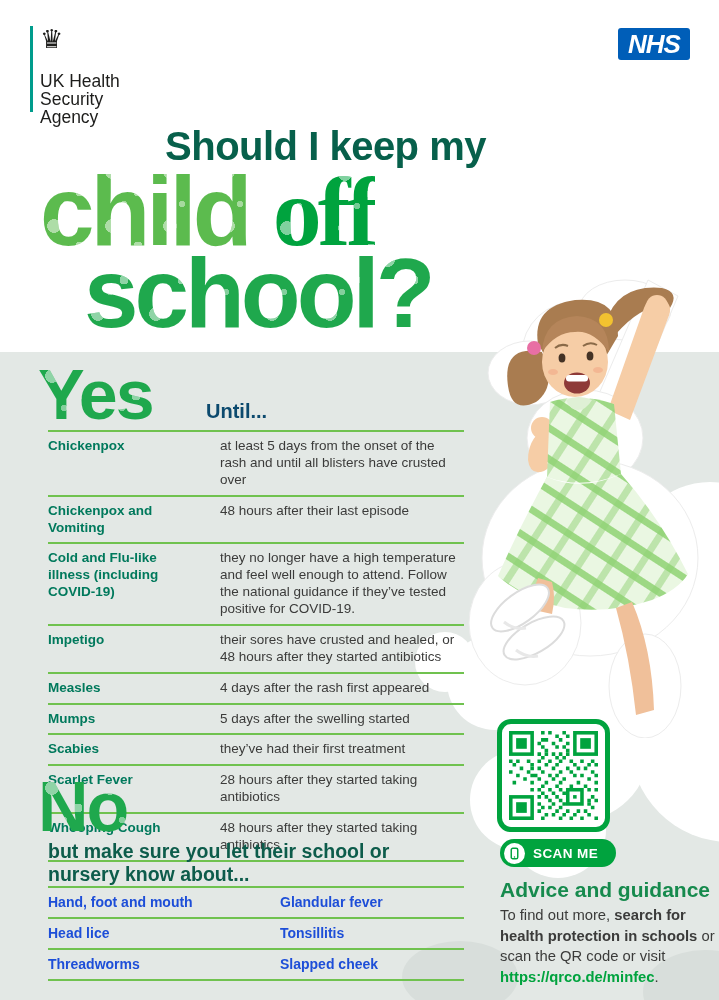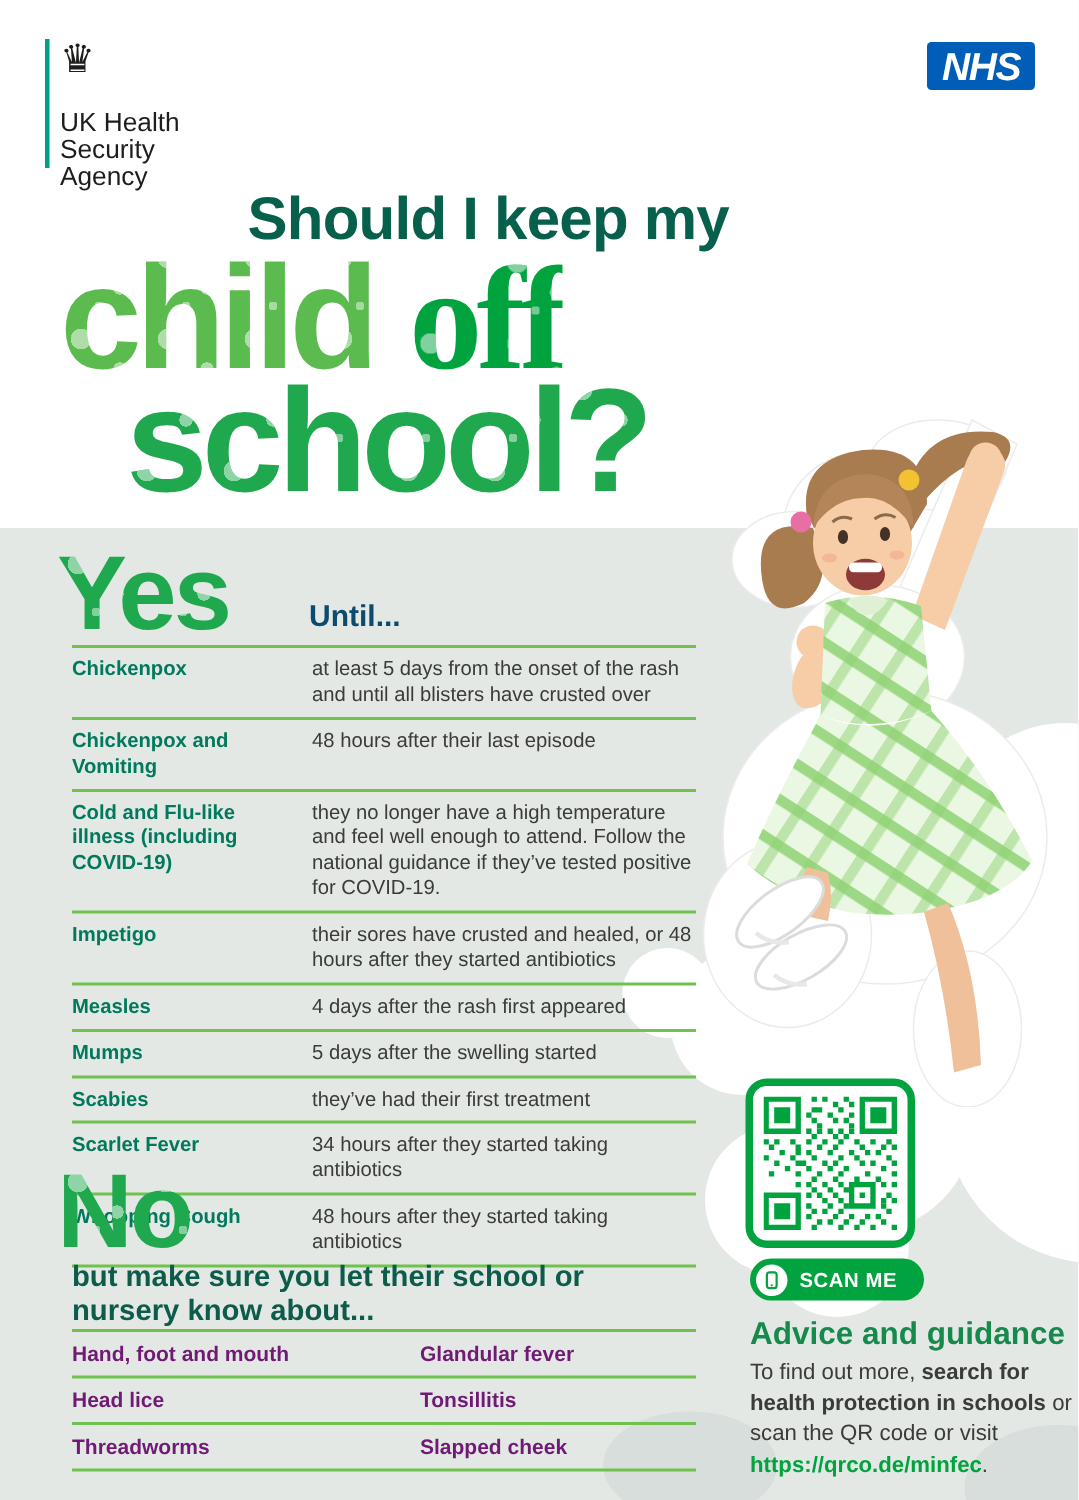--- a/index.html
+++ b/index.html
@@ -39,33 +39,33 @@
 
   
   .gray-panel{position:absolute;left:0;top:352px;width:719px;height:648px;background:#e3e8e5;}
   .splats{position:absolute;left:0;top:352px;}
 
   
   .big-heading{font-size:70px;font-weight:bold;letter-spacing:-2px;line-height:1;}
   .yes-heading{position:absolute;left:38px;top:360px;}
   .until{position:absolute;left:206px;top:400px;font-size:20px;font-weight:bold;color:#0c4a6e;}
   .yes-table{position:absolute;left:48px;top:430px;width:416px;border-bottom:2px solid #70c24f;}
-  .row{display:grid;grid-template-columns:152px 1fr;column-gap:8px;
+  .row{display:grid;grid-template-columns:152px 1fr;column-gap:20px;
        border-top:2px solid #70c24f;padding:6px 0;}
   .cond{font-size:13.5px;font-weight:bold;color:#00795c;line-height:1.25;}
   .desc{font-size:13.5px;color:#3b3b3a;line-height:1.25;}
 
   
   .no-heading{position:absolute;left:38px;top:772px;}
   .no-sub{position:absolute;left:48px;top:840px;width:415px;font-size:19.5px;font-weight:bold;
           color:#0d5c4b;line-height:1.2;}
   .no-table{position:absolute;left:48px;top:886px;width:416px;border-bottom:2px solid #70c24f;}
   .no-row{display:grid;grid-template-columns:232px 1fr;border-top:2px solid #70c24f;
           padding:6px 0 7px 0;}
-  .no-cell{font-size:14px;font-weight:bold;color:#701a75;}
+  .no-cell{font-size:14px;font-weight:bold;color:#1d4ed8;}
 
   
   .qr{position:absolute;left:497px;top:719px;width:113px;height:113px;background:#fff;
       border:5px solid #00a33e;border-radius:14px;box-sizing:border-box;
       display:flex;align-items:center;justify-content:center;}
   .scanme{position:absolute;left:500px;top:839px;width:116px;height:28px;background:#00a33e;
           border-radius:14px;display:flex;align-items:center;}
   .scanme .bubble{width:21px;height:21px;background:#fff;border-radius:50%;margin-left:4px;
           display:flex;align-items:center;justify-content:center;}
   .scanme .lbl{color:#fff;font-weight:bold;font-size:13.5px;letter-spacing:.4px;margin-left:8px;}
@@ -152,21 +152,21 @@
     <div class="row">
       <div class="cond">Mumps</div>
       <div class="desc">5 days after the swelling started</div>
     </div>
     <div class="row">
       <div class="cond">Scabies</div>
       <div class="desc">they’ve had their first treatment</div>
     </div>
     <div class="row">
       <div class="cond">Scarlet Fever</div>
-      <div class="desc">34 hours after they started taking antibiotics</div>
+      <div class="desc">28 hours after they started taking antibiotics</div>
     </div>
     <div class="row">
       <div class="cond">Whooping Cough</div>
       <div class="desc">48 hours after they started taking antibiotics</div>
     </div>
   </div>
 
   <div class="no-heading big-heading dotted g-mid">No</div>
   <div class="no-sub">but make sure you let their school or nursery know about...</div>
 

